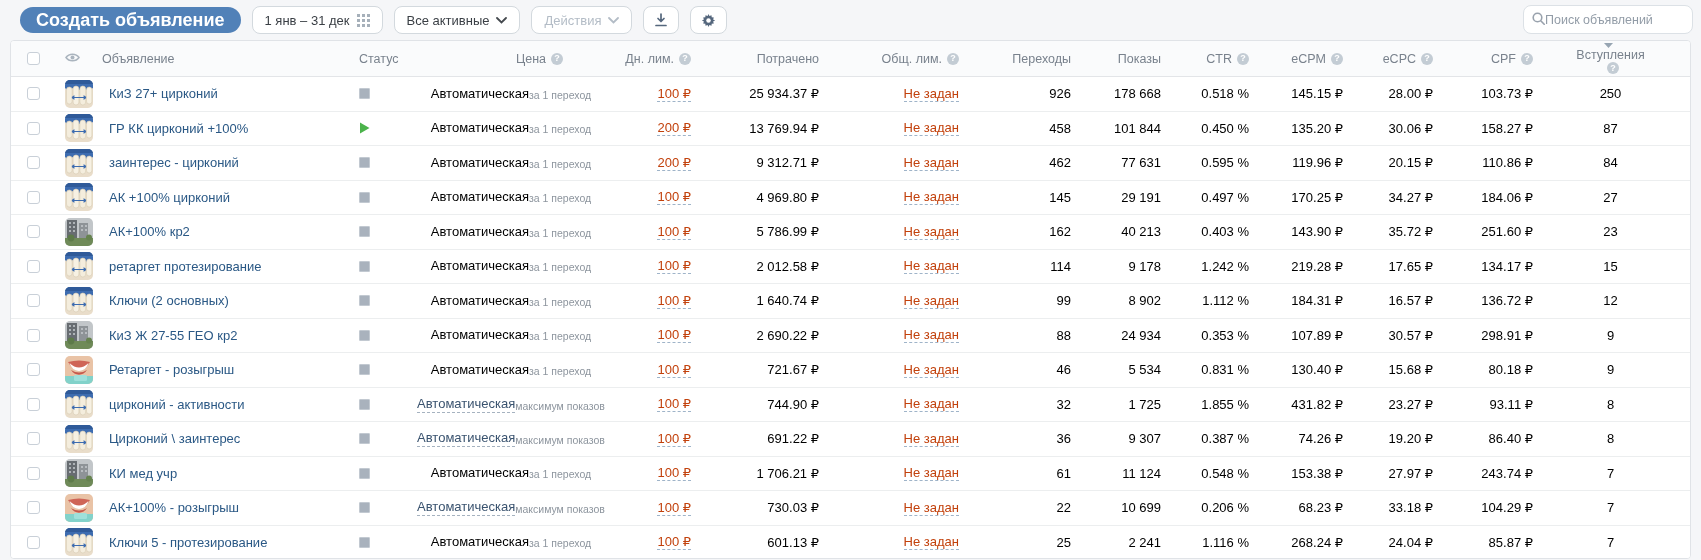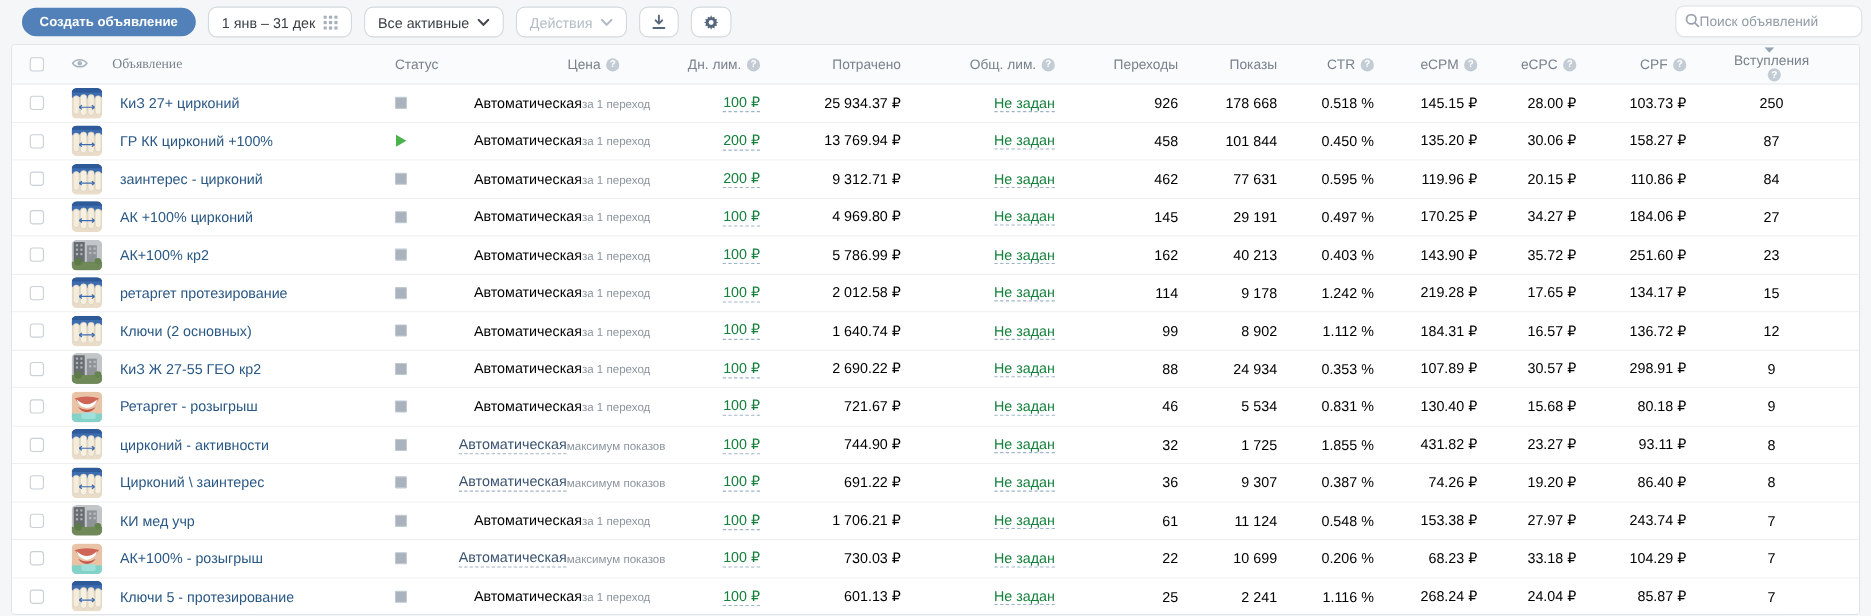--- a/index.html
+++ b/index.html
@@ -5,21 +5,21 @@
   * { box-sizing: border-box; margin: 0; padding: 0; }
   html,body { width:1701px; height:560px; overflow:hidden; }
   body {
     font-family: "Liberation Sans", "DejaVu Sans", sans-serif;
     background:#f5f6f8; color:#000; font-size:13px;
   }
   
   .toolbar { height:40px; display:flex; align-items:center; padding:0 10px 0 20px; position:relative; }
   .btn-primary {
     background:#5181b8; color:#fff; border:none; border-radius:13px;
-    height:26px; padding:0 16px; font-size:12px; font-weight:600;
+    height:26px; padding:0 16px; font-size:18px; font-weight:600;
     font-family:inherit; cursor:pointer;
   }
   .chip {
     background:#fff; border:1px solid #d3d9de; border-radius:8px; height:28px;
     display:inline-flex; align-items:center; gap:7px; padding:0 12px;
     font-size:13px; color:#3a3f45; margin-left:11px; cursor:pointer; font-family:inherit;
   }
   .chip.disabled { color:#b3bcc6; cursor:default; }
   .chip.icon-only { padding:0 10px; }
   .chip svg { display:block; }
@@ -43,42 +43,42 @@
   .row { height:34.5px; border-bottom:1px solid #eceeef; background:#fff; }
   .cell { display:flex; align-items:center; }
   .c-check { justify-content:center; }
   .c-right { justify-content:flex-end; padding-right:14px; text-align:right; white-space:nowrap; }
   .c-center { justify-content:flex-start; }
   .c-joins { padding-right:16px;flex-direction:column; }
   .checkbox {
     width:13px; height:13px; border:1px solid #c9d0d8; border-radius:3px; background:#fff; cursor:pointer;
   }
   .h-name { padding-left:10px; gap:0; }
-  .h-name-label { margin-left:22px;font-family:Liberation Serif, serif; }
+  .h-name-label { margin-left:22px; }
   .help {
     width:12px; height:12px; border-radius:50%; background:#c3ccd4; margin-left:5px; flex:0 0 auto;
     display:inline-flex; align-items:center; justify-content:center; cursor:default;
   }
   .help::after { content:"?"; color:#fff; font-size:9px; font-weight:bold; line-height:1; }
   .sort-tri { margin-right:5px; display:inline-flex; }
   
   .name-cell { padding-left:10px; gap:16px; overflow:hidden; }
   .thumb { width:28px; height:28px; border-radius:5px; overflow:hidden; flex:0 0 auto; cursor:pointer; }
   .thumb svg { display:block; }
   .ad-name { color:#2a5885; cursor:pointer; white-space:nowrap; overflow:hidden; text-overflow:ellipsis; }
   
   .status-icon { display:inline-flex; }
   .pause-sq { width:11px; height:11px; background:#a9b2bd; border:1px solid #c2c9d1; border-radius:1px; }
   
   .price-cell { flex-direction:row; align-items:flex-end; justify-content:center; padding-right:14px; line-height:1.2; }
   .price-main { color:#000; white-space:nowrap; }
   .price-main.dashed { color:#3a536f; border-bottom:1px dashed #a5b2c0; cursor:pointer; }
   .price-sub { font-size:10.5px; color:#8d959e; white-space:nowrap; }
   .link-dashed {
-    color:#15803d; border-bottom:1px dashed #9fb4c9; cursor:pointer; white-space:nowrap; padding-bottom:0px;
+    color:#c2410c; border-bottom:1px dashed #9fb4c9; cursor:pointer; white-space:nowrap; padding-bottom:0px;
   }
   .num { white-space:nowrap; }
 </style>
 </head>
 <body>
 
 <div class="toolbar">
   <button class="btn-primary">Создать объявление</button>
 
   <span class="chip">

